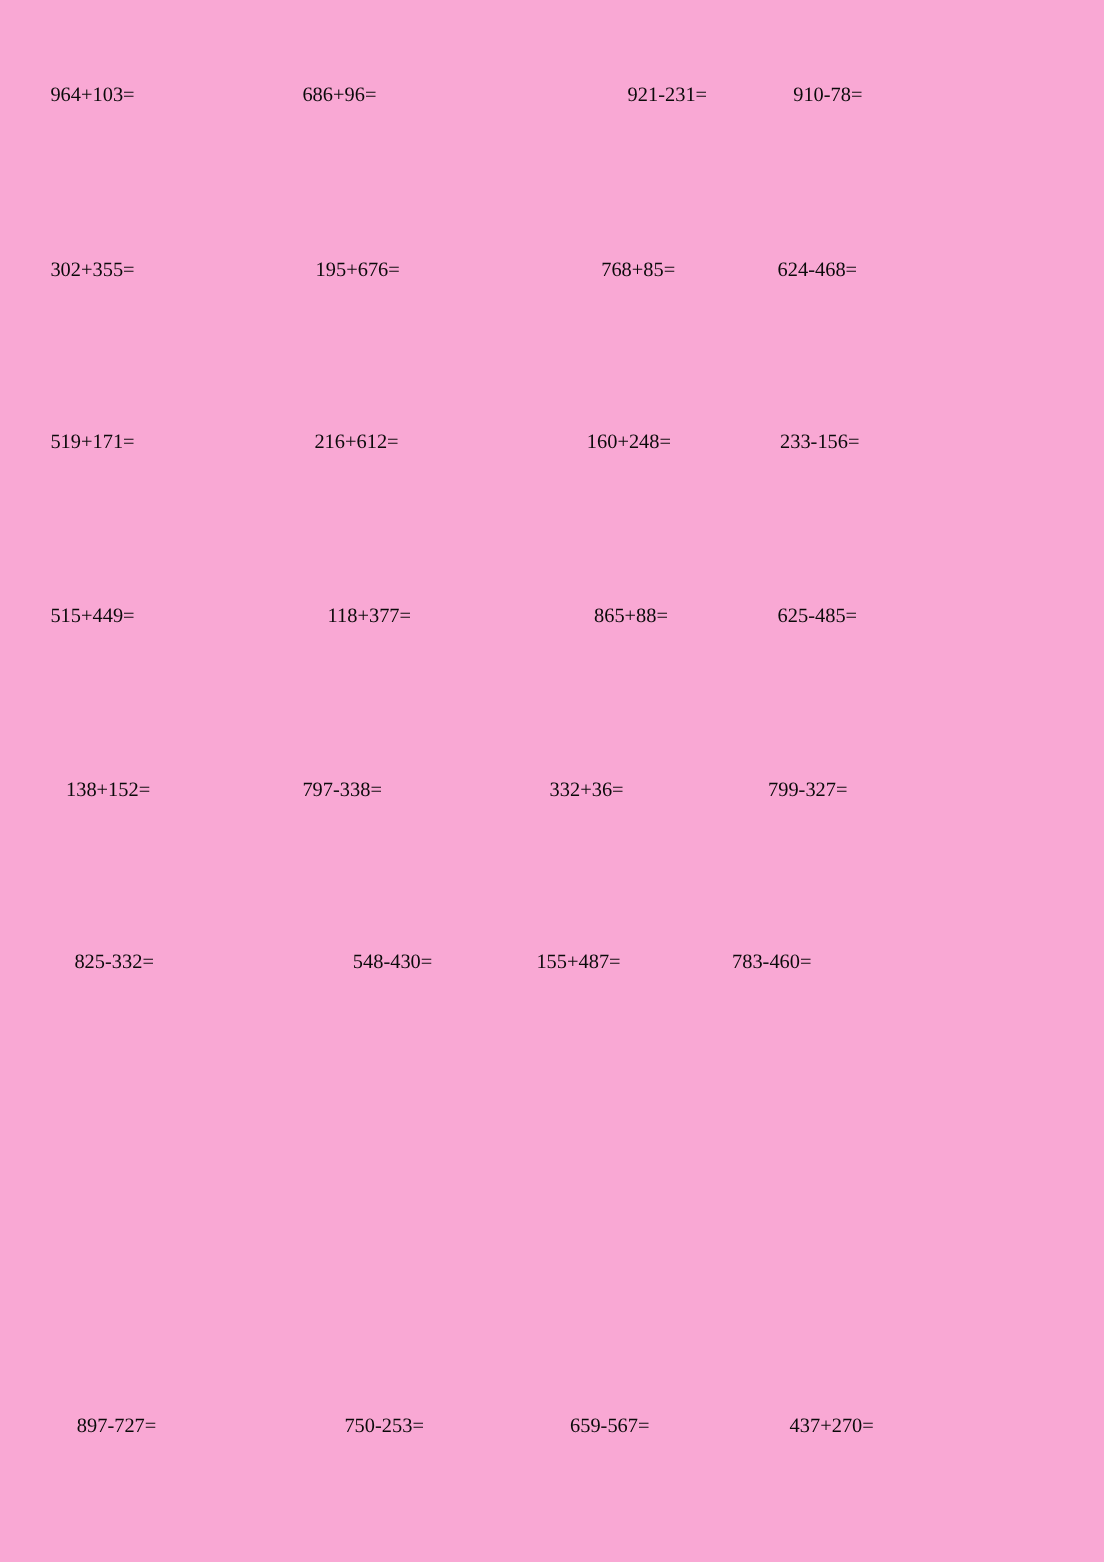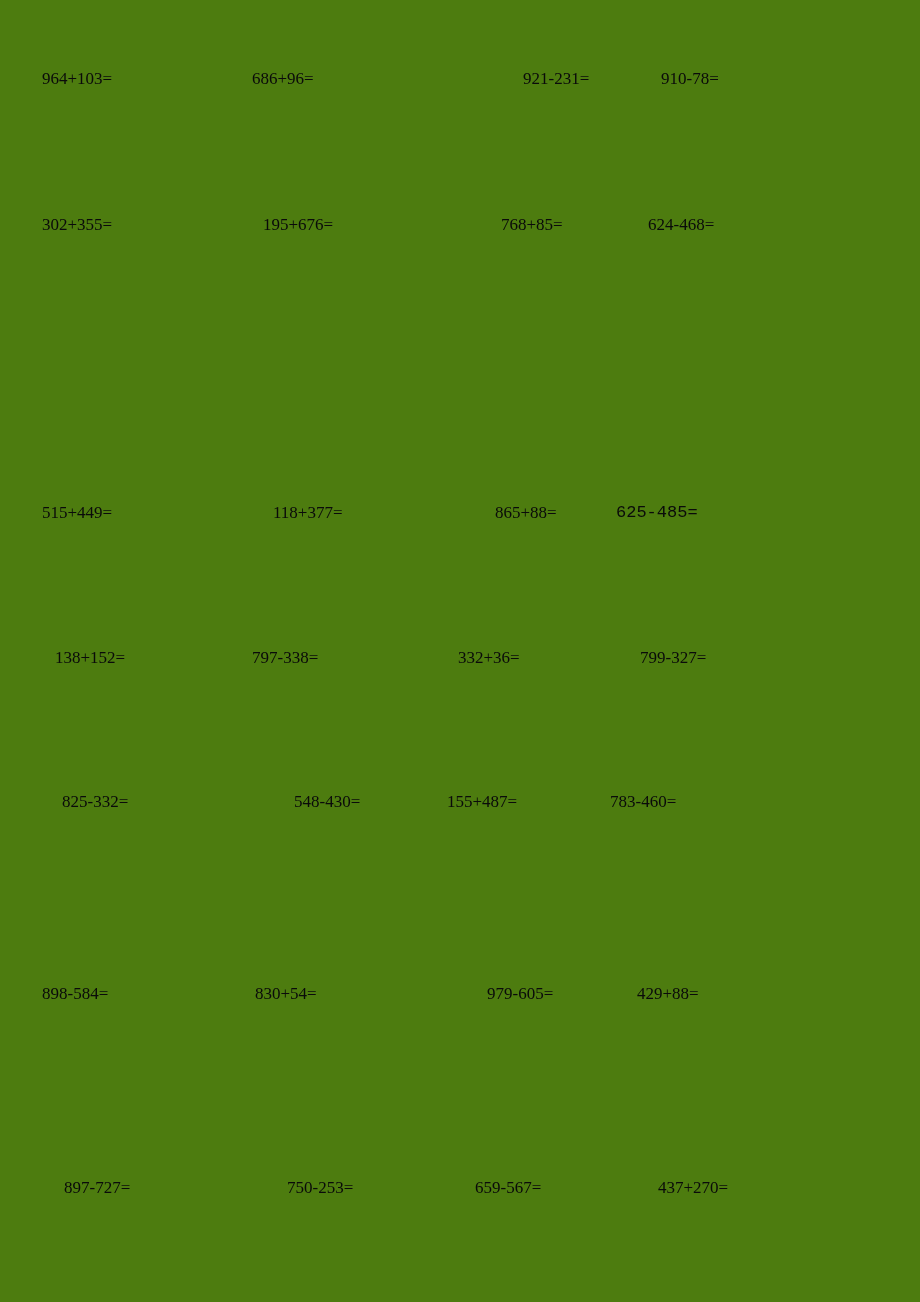--- a/index.html
+++ b/index.html
@@ -32,56 +32,56 @@
     font-size: 17px;
     line-height: 26px;
     white-space: nowrap;
     letter-spacing: 0px;
     color: #0a0a0a;
   }
 </style>
 </head>
 <body>
 
-<div id="worksheet" style="width: 920px; height: 1302px; background: #4d7c0f;">
+<div id="worksheet" style="width: 920px; height: 1302px; background: #f9a8d4;">
     <div class="problem-row" style="top: 66px;">
       <div class="problem" style="left: 42px; color: rgb(10, 10, 10);">964+103=</div>
       <div class="problem" style="left: 252px; color: rgb(10, 10, 10);">686+96=</div>
       <div class="problem" style="left: 483px; color: rgb(10, 10, 10); margin-left: 40px;">921-231=</div>
       <div class="problem" style="left: 661px; color: rgb(10, 10, 10);">910-78=</div>
     </div>
     <div class="problem-row" style="top: 212px;">
       <div class="problem" style="left: 42px; color: rgb(10, 10, 10);">302+355=</div>
       <div class="problem" style="left: 263px; color: rgb(10, 10, 10); text-align: right;">195+676=</div>
       <div class="problem" style="left: 501px; color: rgb(10, 10, 10);">768+85=</div>
       <div class="problem" style="left: 648px; color: rgb(10, 10, 10);">624-468=</div>
     </div>
+    <div class="problem-row" style="top: 355px;">
+      <div class="problem" style="left: 42px; color: rgb(10, 10, 10);">519+171=</div>
+      <div class="problem" style="left: 262px; color: rgb(10, 10, 10);">216+612=</div>
+      <div class="problem" style="left: 489px; color: rgb(10, 10, 10);">160+248=</div>
+      <div class="problem" style="left: 650px; color: rgb(10, 10, 10);">233-156=</div>
+    </div>
     <div class="problem-row" style="top: 500px;">
       <div class="problem" style="left: 42px; color: rgb(10, 10, 10);">515+449=</div>
       <div class="problem" style="left: 273px; color: rgb(10, 10, 10);">118+377=</div>
       <div class="problem" style="left: 495px; color: rgb(10, 10, 10);">865+88=</div>
-      <div class="problem" style="left: 616px; color: rgb(10, 10, 10); font-family: Liberation Mono, monospace;">625-485=</div>
+      <div class="problem" style="left: 648px; color: rgb(10, 10, 10);">625-485=</div>
     </div>
     <div class="problem-row" style="top: 645px;">
       <div class="problem" style="left: 55px; color: rgb(10, 10, 10);">138+152=</div>
       <div class="problem" style="left: 252px; color: rgb(10, 10, 10);">797-338=</div>
       <div class="problem" style="left: 458px; color: rgb(10, 10, 10);">332+36=</div>
       <div class="problem" style="left: 640px; color: rgb(10, 10, 10);">799-327=</div>
     </div>
     <div class="problem-row" style="top: 789px;">
       <div class="problem" style="left: 62px; color: rgb(10, 10, 10);">825-332=</div>
       <div class="problem" style="left: 294px; color: rgb(10, 10, 10);">548-430=</div>
       <div class="problem" style="left: 447px; color: rgb(10, 10, 10);">155+487=</div>
       <div class="problem" style="left: 610px; color: rgb(10, 10, 10);">783-460=</div>
     </div>
-    <div class="problem-row" style="top: 981px;">
-      <div class="problem" style="left: 42px; color: rgb(10, 10, 10);">898-584=</div>
-      <div class="problem" style="left: 255px; color: rgb(10, 10, 10);">830+54=</div>
-      <div class="problem" style="left: 487px; color: rgb(10, 10, 10);">979-605=</div>
-      <div class="problem" style="left: 637px; color: rgb(10, 10, 10);">429+88=</div>
-    </div>
     <div class="problem-row" style="top: 1175px;">
       <div class="problem" style="left: 64px; color: rgb(10, 10, 10);">897-727=</div>
       <div class="problem" style="left: 287px; color: rgb(10, 10, 10);">750-253=</div>
       <div class="problem" style="left: 475px; color: rgb(10, 10, 10);">659-567=</div>
       <div class="problem" style="left: 658px; color: rgb(10, 10, 10);">437+270=</div>
     </div>
   </div>
 
 </body></html>

